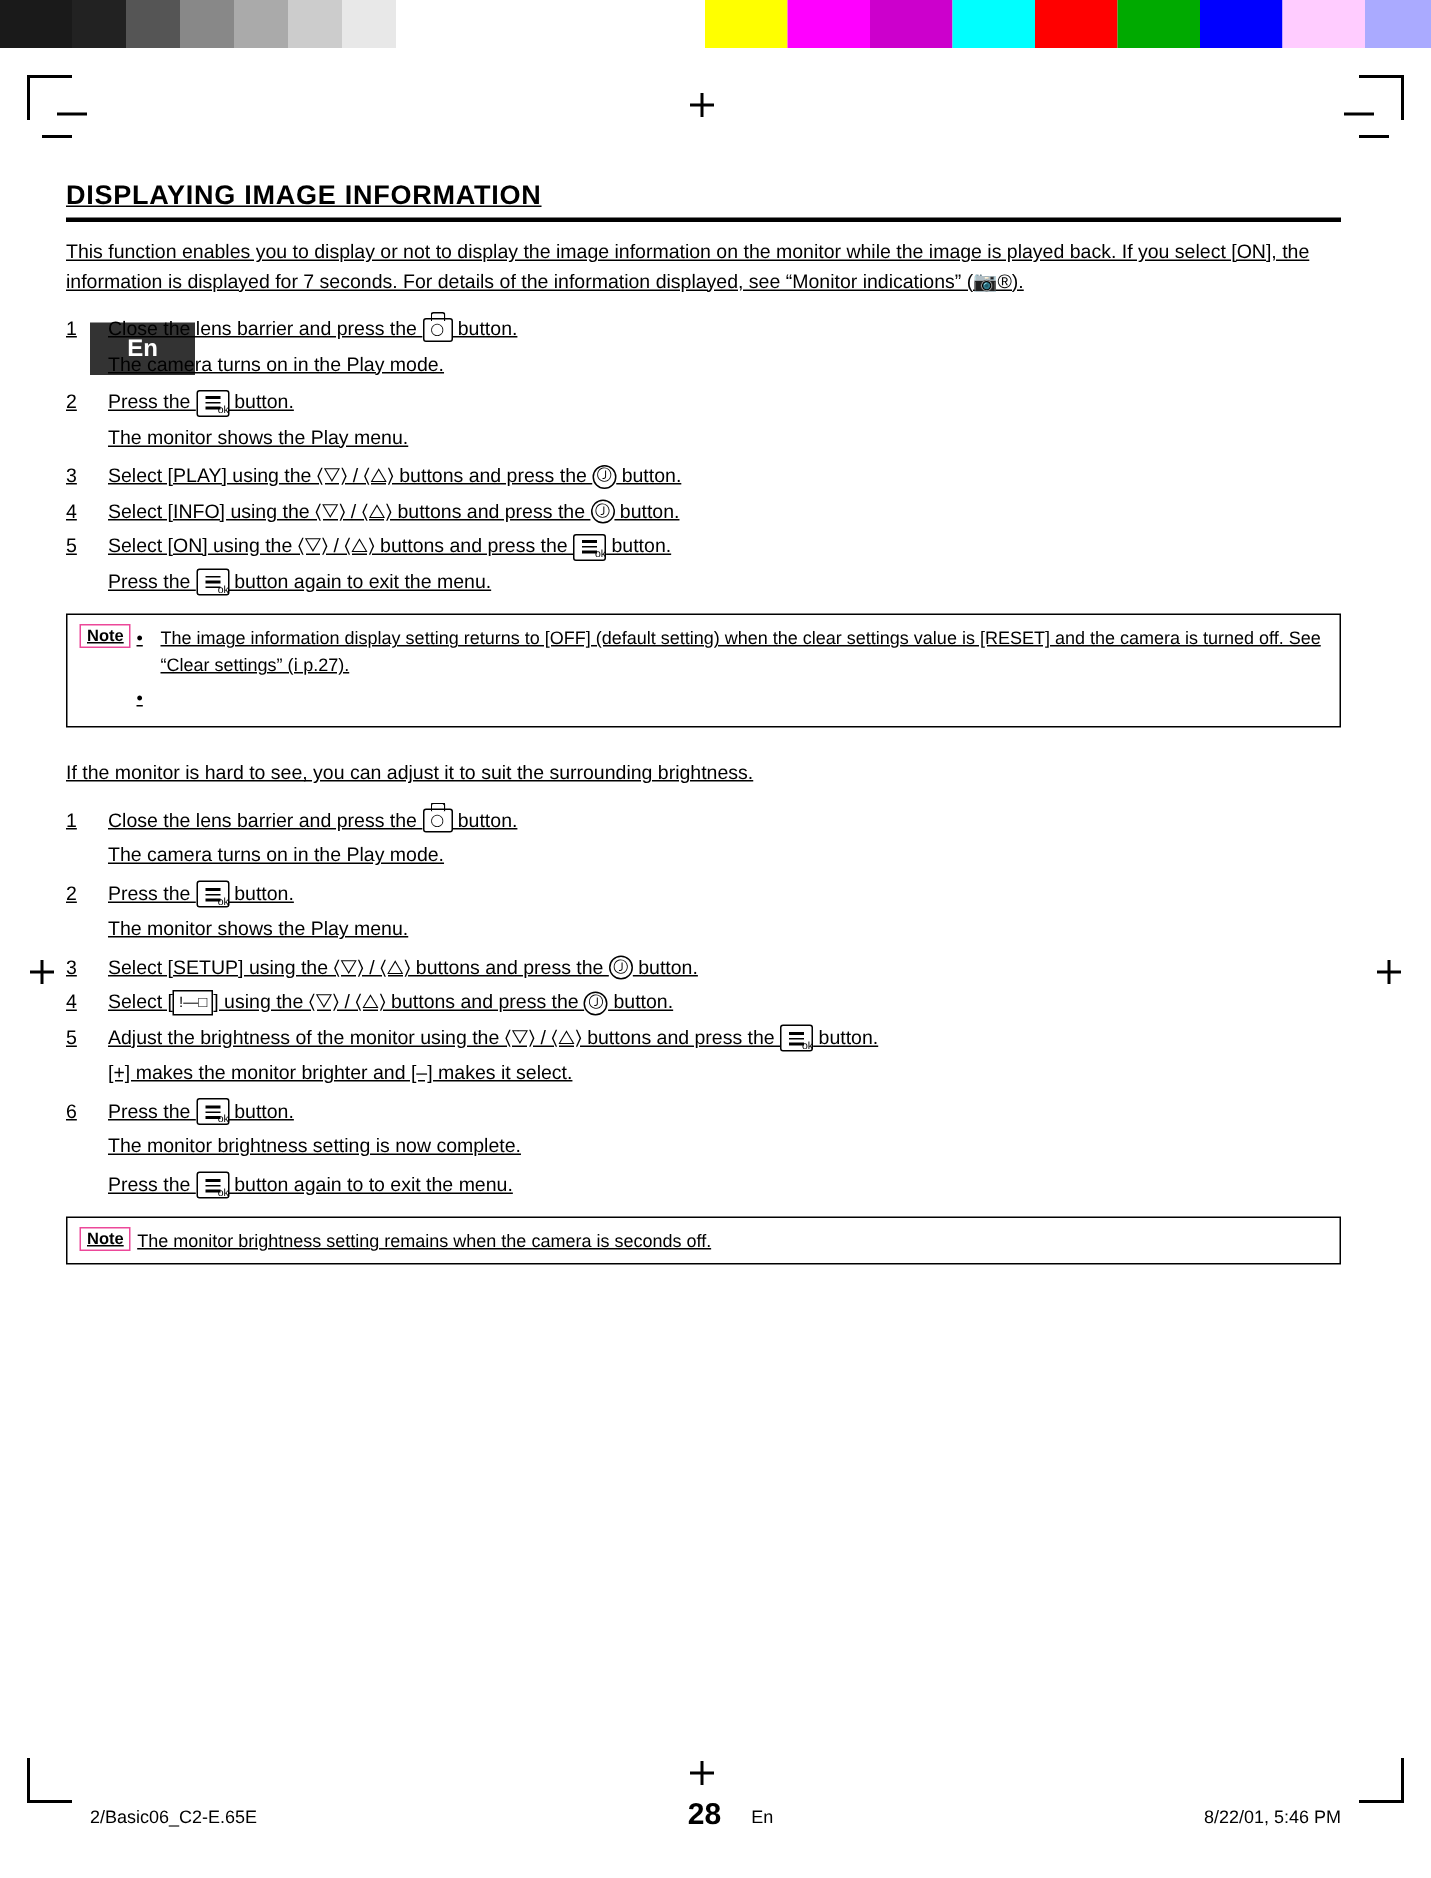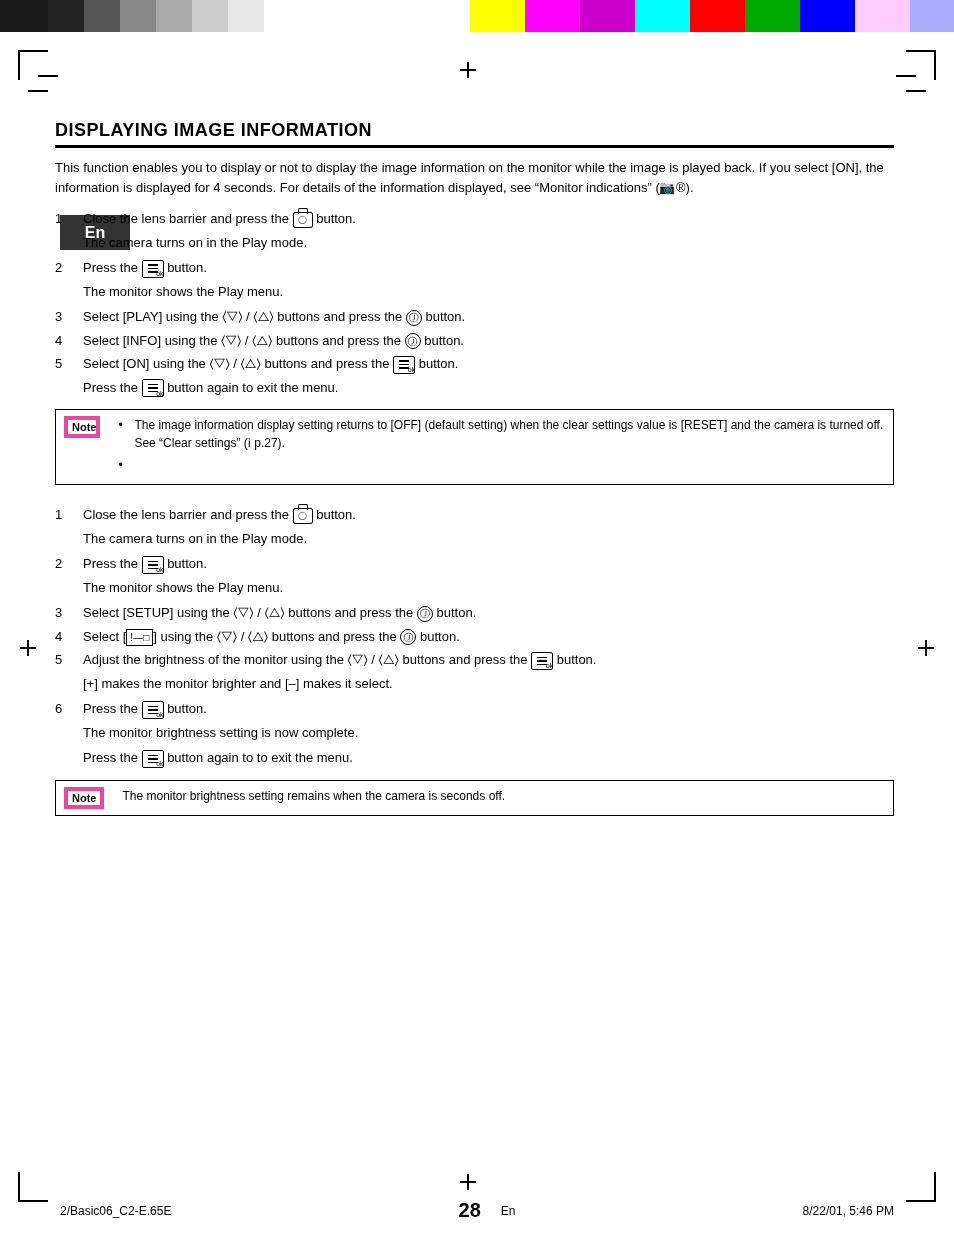--- a/index.html
+++ b/index.html
@@ -66,22 +66,23 @@
     
     .tick-left-top { position: absolute; top: 75px; left: 38px; width: 20px; height: 2px; background: #000; }
     .tick-left-mid { position: absolute; top: 90px; left: 28px; width: 20px; height: 2px; background: #000; }
     .tick-right-top { position: absolute; top: 75px; right: 38px; width: 20px; height: 2px; background: #000; }
     .tick-right-mid { position: absolute; top: 90px; right: 28px; width: 20px; height: 2px; background: #000; }
 
     
     .main-content {
       position: absolute;
       top: 120px;
-      left: 55px;
+      left: 44px;
       right: 60px;
+      text-decoration: underline;
     }
 
     
     .en-badge {
       position: absolute;
       top: 215px;
       left: 60px;
       width: 70px;
       height: 35px;
       background: #333;
@@ -142,24 +143,24 @@
     
     .note-box {
       border: 1px solid #000;
       display: flex;
       margin: 12px 0;
       padding: 6px 8px;
     }
     .note-label {
       font-size: 11px;
       font-weight: bold;
-      border: 4px solid #ec4899;
+      border: 1px solid #ec4899;
       padding: 1px 4px;
       height: fit-content;
-      margin-right: 18px;
+      margin-right: 4px;
       white-space: nowrap;
       min-width: 34px;
       text-align: left;
     }
     .note-content {
       font-size: 12px;
       line-height: 1.5;
     }
     .note-item {
       display: flex;
@@ -279,21 +280,21 @@
 </div>
 
 <div class="main-content">
 
   <div>
     <div class="section-title">DISPLAYING IMAGE INFORMATION</div>
 
     <p class="section-intro">
       This function enables you to display or not to display the image information
       on the monitor while the image is played back. If you select [ON], the
-      information is displayed for 4 seconds. For details of the information
+      information is displayed for 7 seconds. For details of the information
       displayed, see “Monitor indications” (📷®).
     </p>
 
     <div class="steps">
 
       <div class="step">
         <span class="step-num">1</span>
         <span class="step-content">
           Close the lens barrier and press the
           <span class="camera-icon">◯</span>
@@ -377,20 +378,21 @@
         </div>
         <div class="note-item">
           <span class="note-bullet">•</span>
         </div>
       </div>
     </div>
   </div>
 
   <div class="section-gap">
 
+    <p class="section-intro">If the monitor is hard to see, you can adjust it to suit the surrounding brightness.</p>
 
     <div class="steps">
 
       <div class="step">
         <span class="step-num">1</span>
         <span class="step-content">
           Close the lens barrier and press the
           <span class="camera-icon">◯</span>
           button.
         </span>

